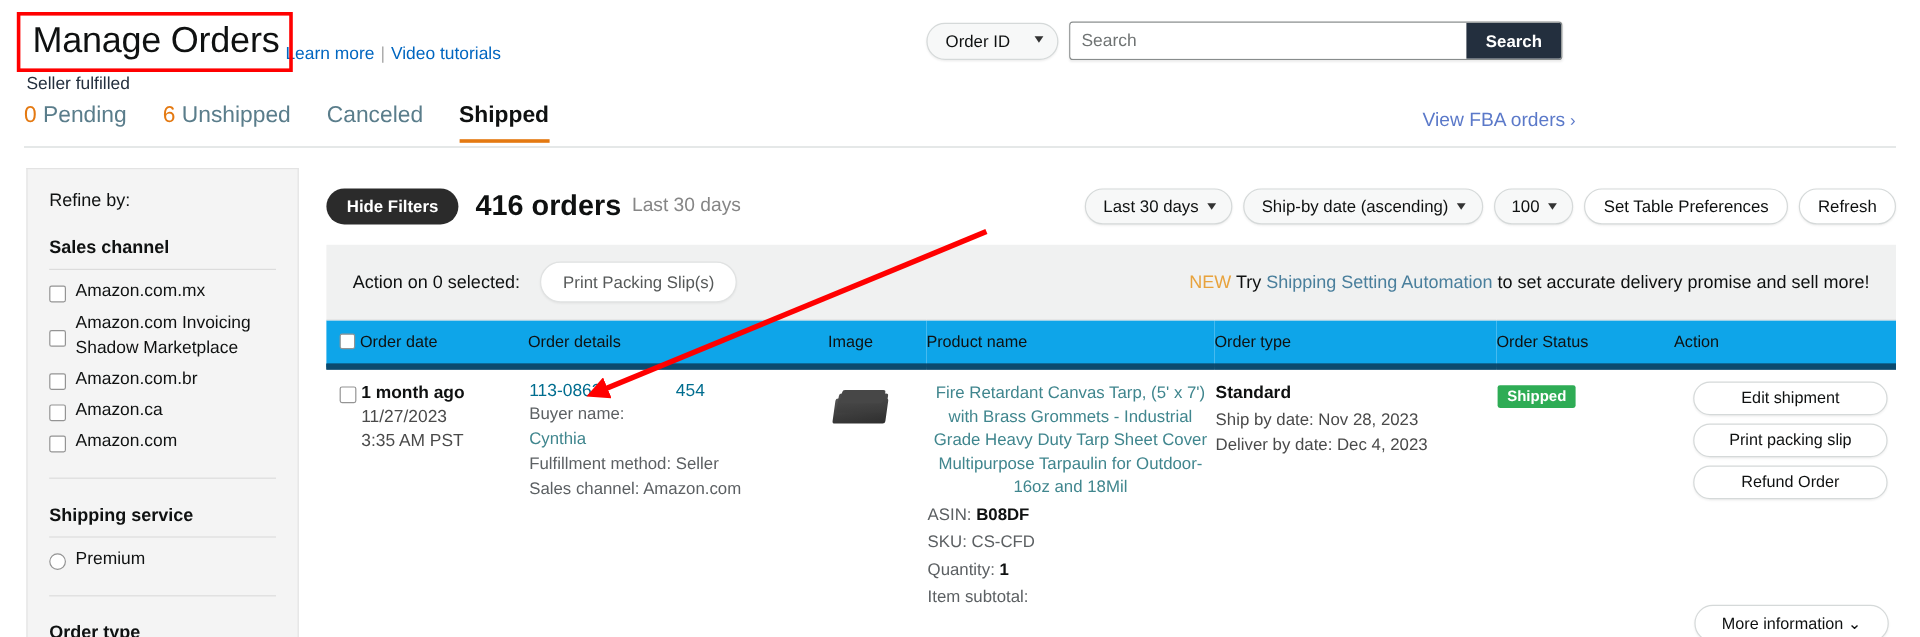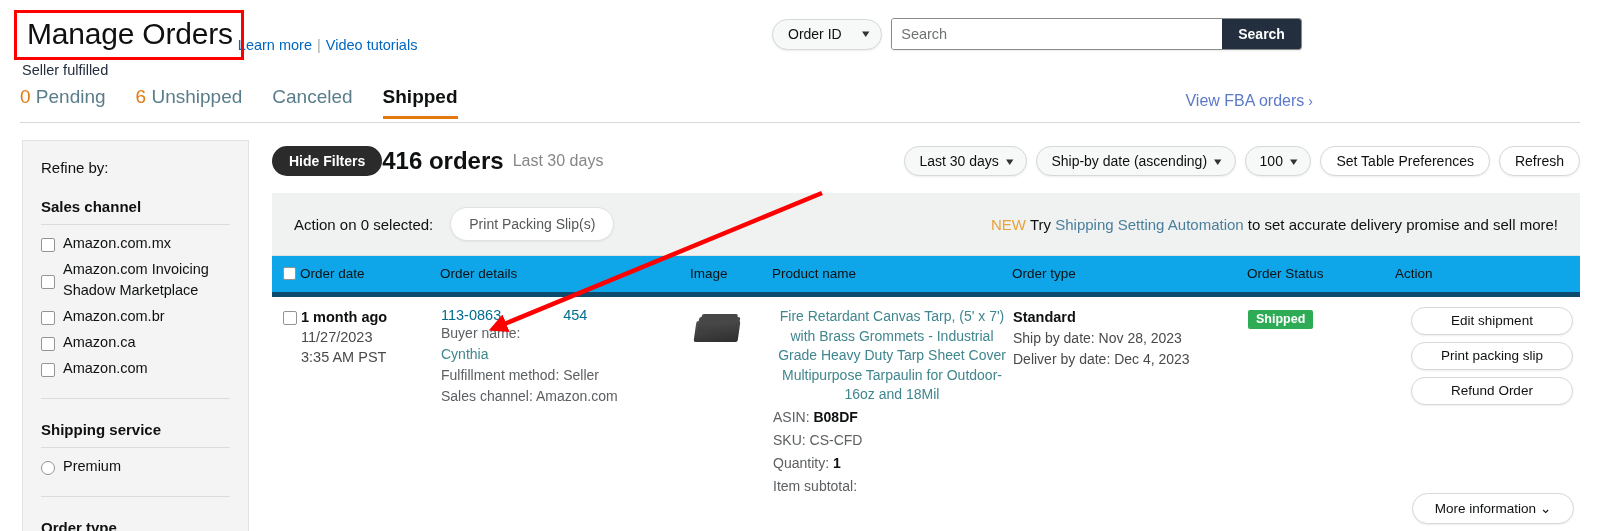--- a/index.html
+++ b/index.html
@@ -124,29 +124,29 @@
     border-radius: 2px; flex: 0 0 auto; margin-top: 3px;
   }
   .rbox {
     width: 14px; height: 14px; border: 1px solid #949494; background: #fff;
     border-radius: 50%; flex: 0 0 auto; margin-top: 3px;
   }
   .facet-gap { height: 14px; }
   .facet-block { margin-bottom: 4px; }
 
   
-  .main { position: absolute; left: 272px; top: 136px; width: 1308px; }
+  .main { position: absolute; left: 272px; top: 147px; width: 1308px; }
 
   .toolbar { display: flex; align-items: center; height: 50px; }
   .hide-filters {
     background: #2b2b2b; color: #fff; border-radius: 16px;
     font-size: 14px; font-weight: bold; padding: 7px 17px;
     cursor: pointer; white-space: nowrap;
   }
-  .orders-count { font-size: 24px; font-weight: bold; margin-left: 0; color: #0f1111; }
+  .orders-count { font-size: 24px; font-weight: bold; margin-left: 14px; color: #0f1111; }
   .orders-range { font-size: 16px; color: #868686; margin-left: 9px; }
   .toolbar-right { margin-left: auto; display: flex; align-items: center; gap: 9px; }
   .pill {
     background: #f7f8f8; border: 1px solid #d5d9d9; border-radius: 17px;
     font-size: 14px; color: #0f1111; padding: 6px 14px;
     display: flex; align-items: center; gap: 8px; cursor: pointer;
     white-space: nowrap; box-shadow: 0 1px 2px rgba(15,17,17,.08);
   }
   .pill-white {
     background: #fff; border: 1px solid #d5d9d9; border-radius: 17px;

